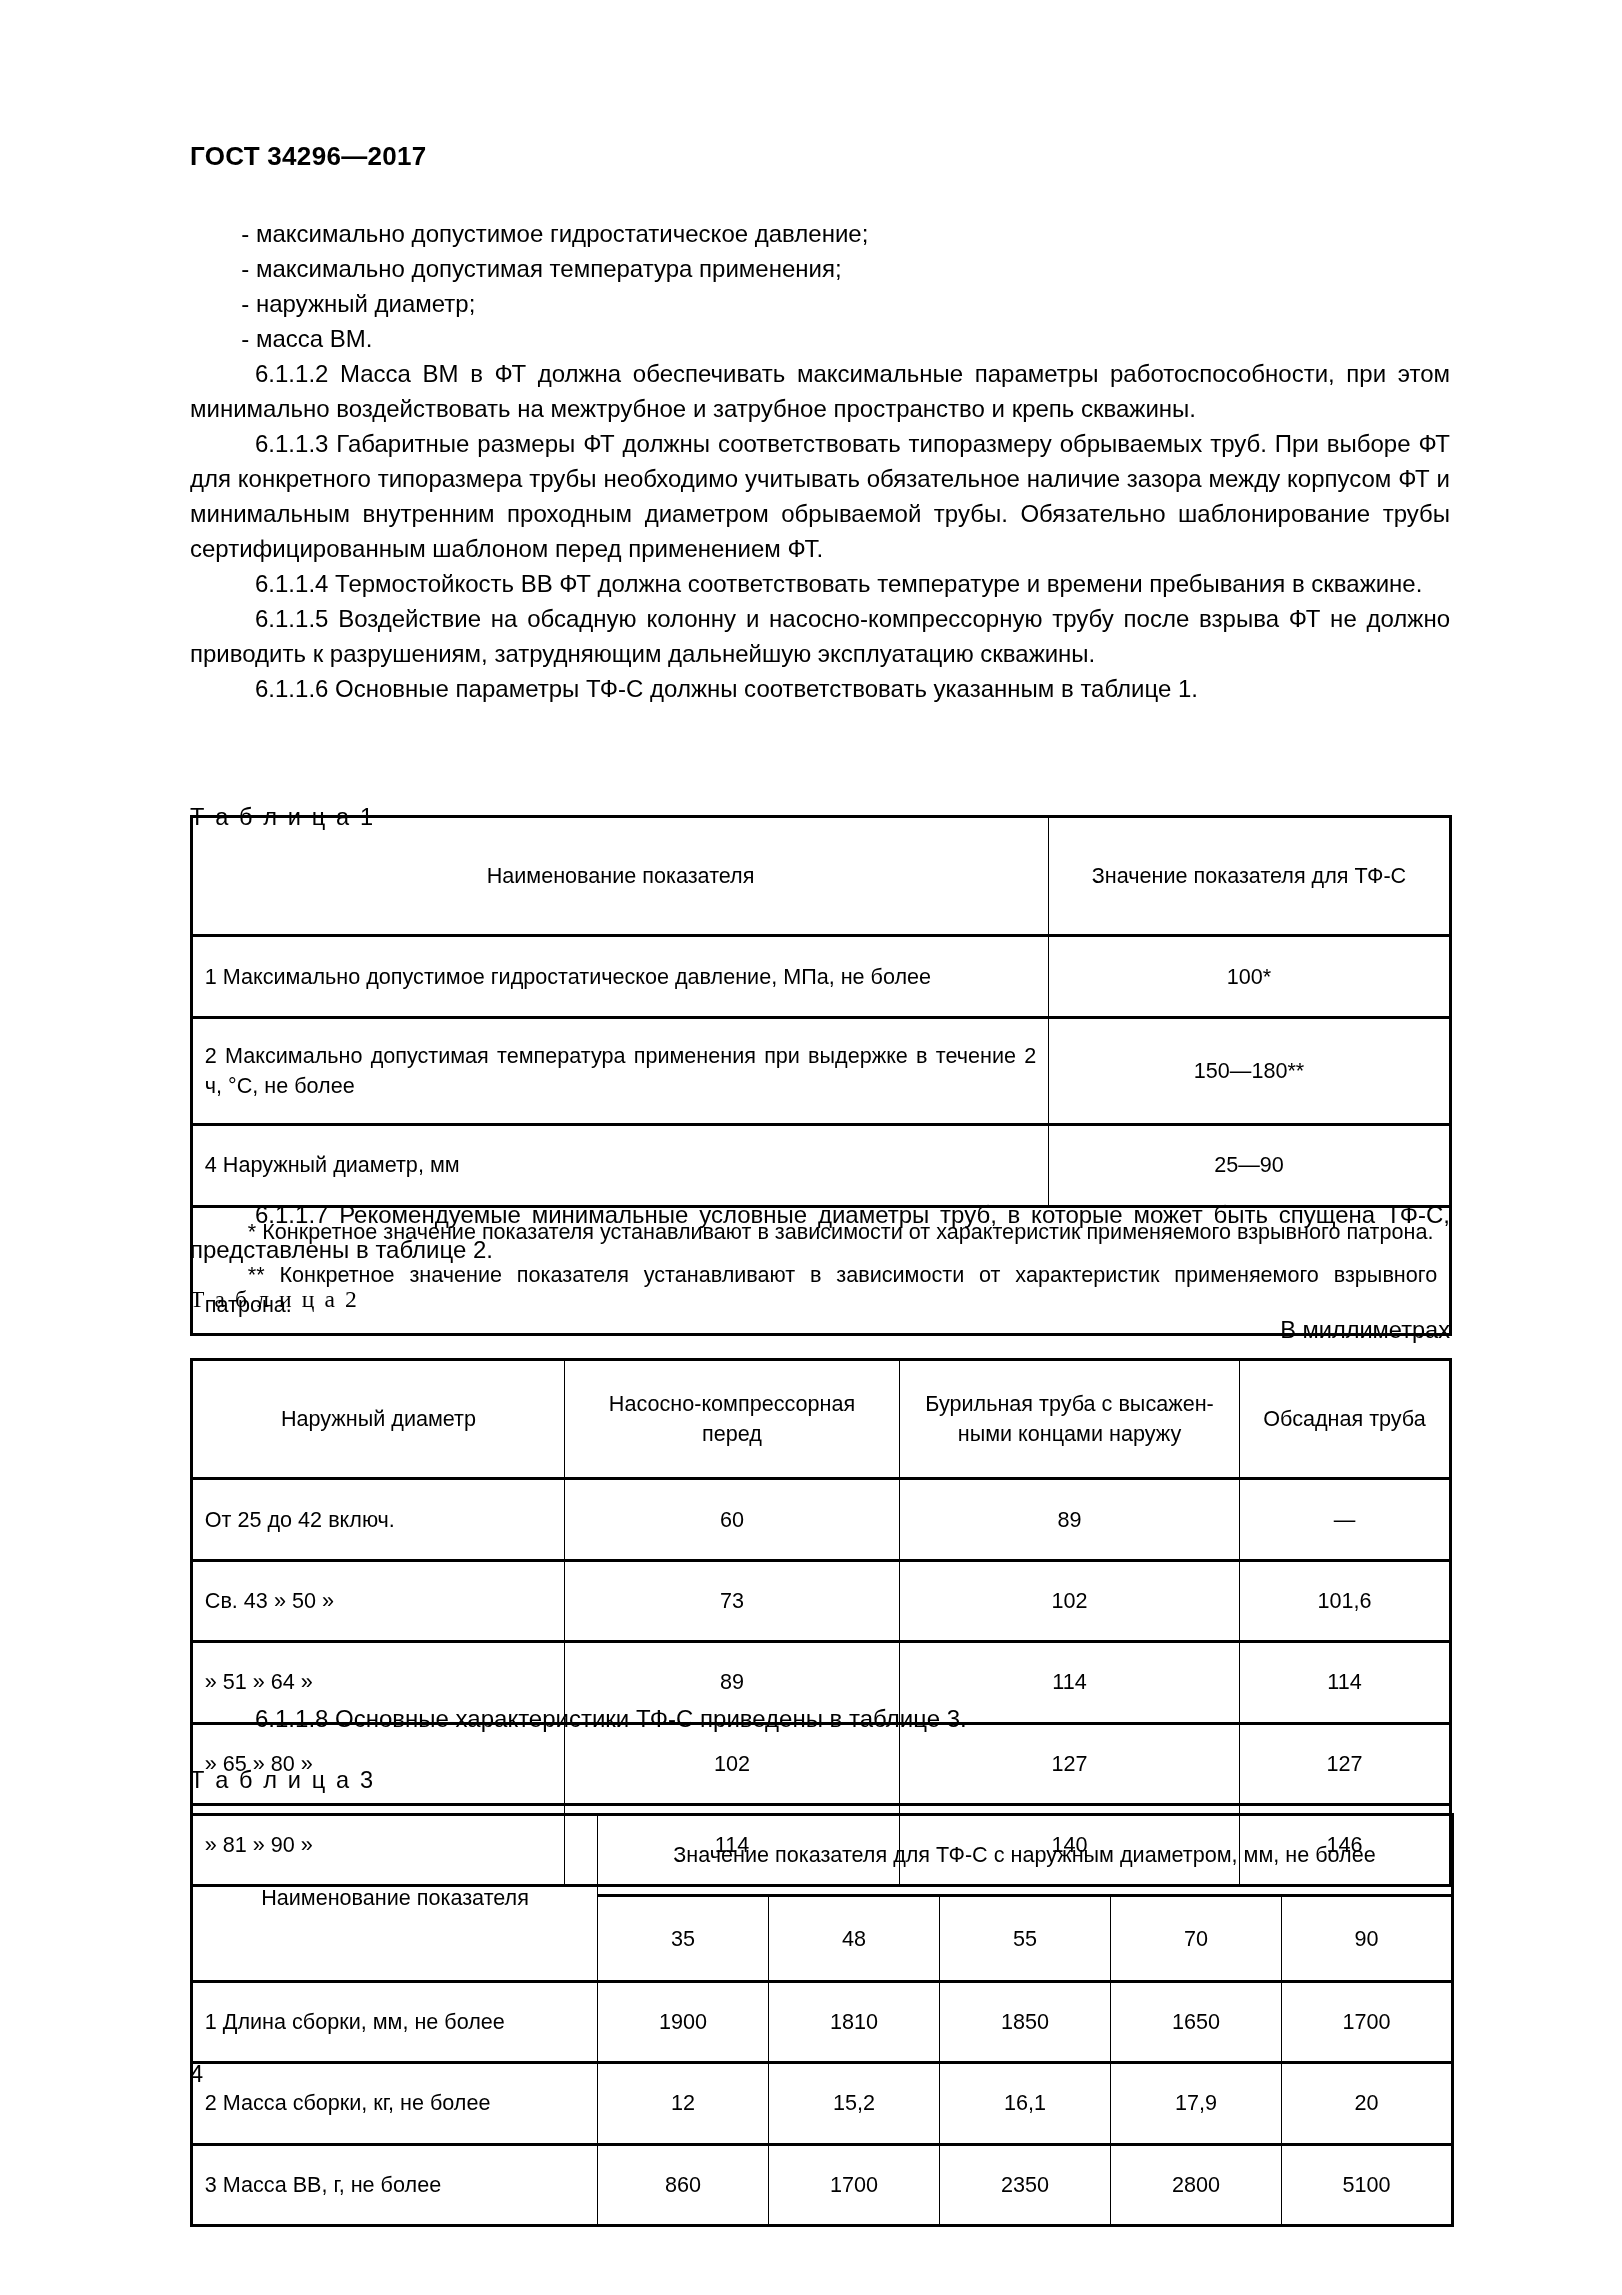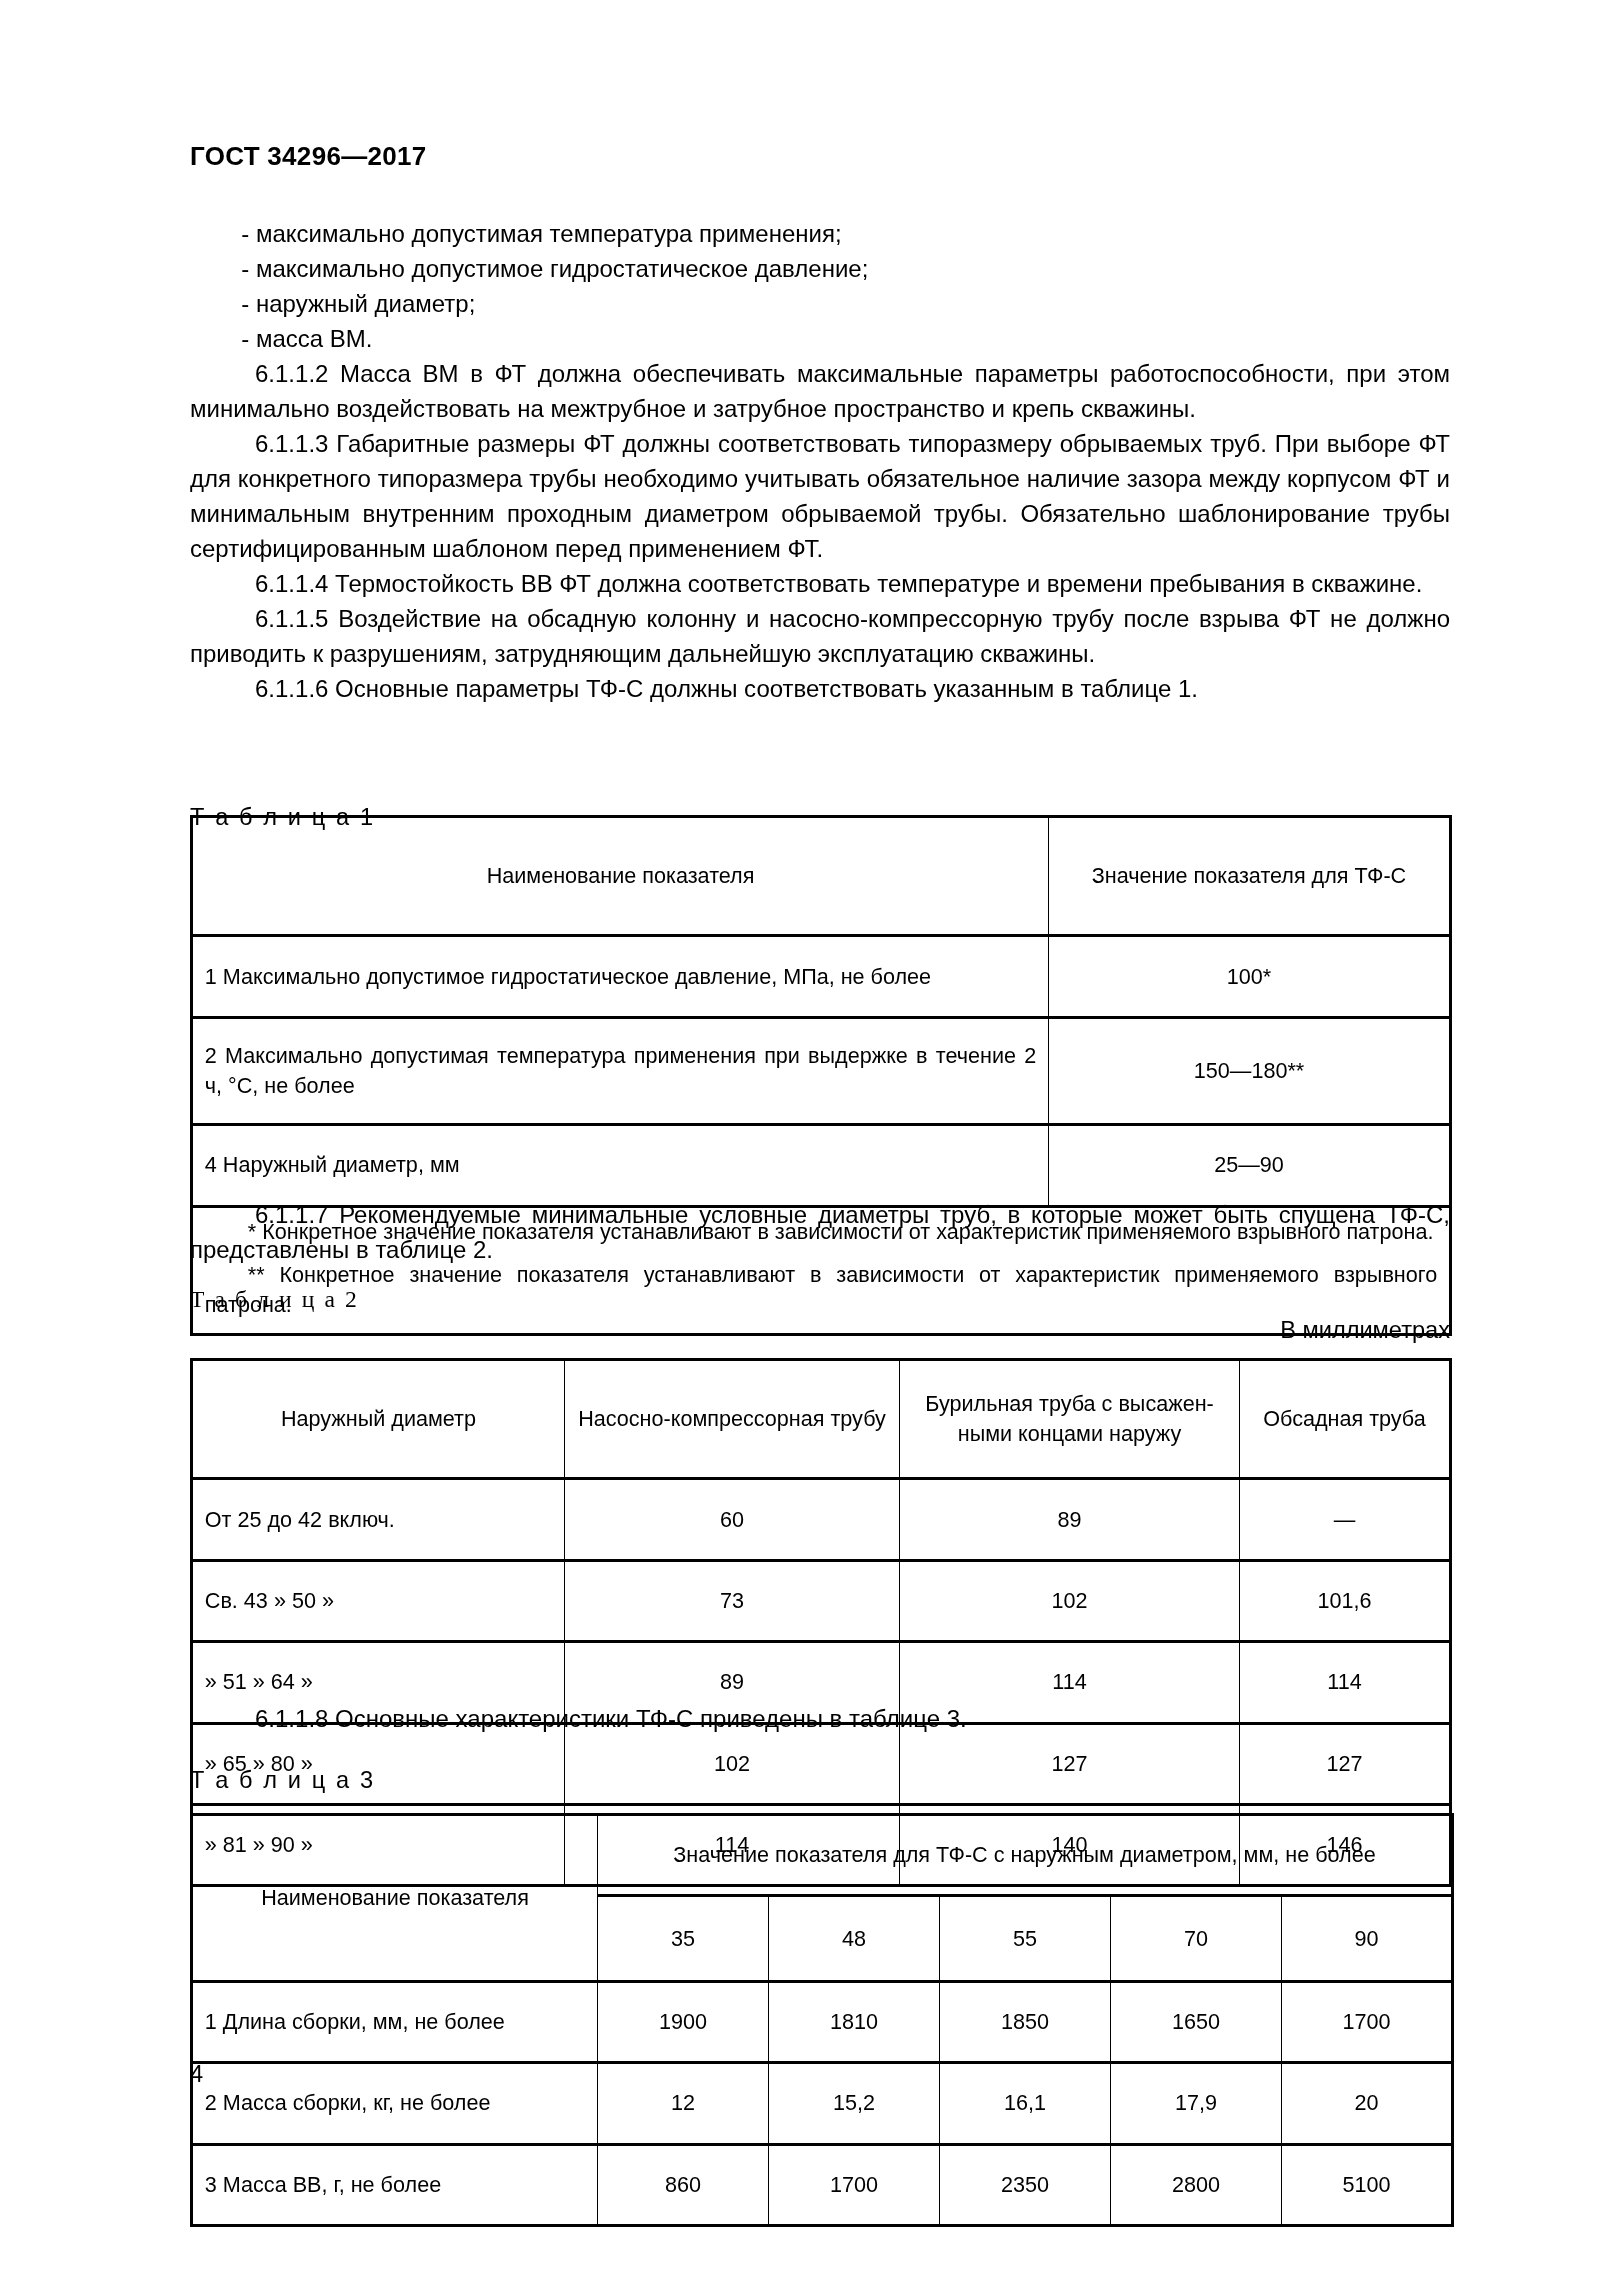--- a/index.html
+++ b/index.html
@@ -117,22 +117,22 @@
 </style>
 </head>
 <body>
 
 <div class="page">
 
   <div class="header">ГОСТ 34296—2017</div>
 
   <div class="body-col">
 
+    <div class="dash-item">- максимально допустимое гидростатическое давление;</div>
     <div class="dash-item">- максимально допустимая температура применения;</div>
-    <div class="dash-item">- максимально допустимое гидростатическое давление;</div>
     <div class="dash-item">- наружный диаметр;</div>
     <div class="dash-item">- масса ВМ.</div>
 
     <p class="para">6.1.1.2 Масса ВМ в ФТ должна обеспечивать максимальные параметры работоспособности, при этом минимально воздействовать на межтрубное и затрубное пространство и крепь скважины.</p>
     <p class="para">6.1.1.3 Габаритные размеры ФТ должны соответствовать типоразмеру обрываемых труб. При выборе ФТ для конкретного типоразмера трубы необходимо учитывать обязательное наличие зазора между корпусом ФТ и минимальным внутренним проходным диаметром обрываемой трубы. Обязательно шаблонирование трубы сертифицированным шаблоном перед применением ФТ.</p>
     <p class="para">6.1.1.4 Термостойкость ВВ ФТ должна соответствовать температуре и времени пребывания в скважине.</p>
     <p class="para">6.1.1.5 Воздействие на обсадную колонну и насосно-компрессорную трубу после взрыва ФТ не должно приводить к разрушениям, затрудняющим дальнейшую эксплуатацию скважины.</p>
     <p class="para">6.1.1.6 Основные параметры ТФ-С должны соответствовать указанным в таблице 1.</p>
   </div>
 
@@ -188,21 +188,21 @@
     <table class="gost">
       <colgroup>
         <col style="width:373px">
           <col style="width:335px">
         <col style="width:340px">
           <col style="width:211px">
       </colgroup>
       <tbody>
         <tr>
           <th class="outer-top outer-left hdr-sep c-center hdr-tall">Наружный диаметр</th>
-          <th class="outer-top hdr-sep c-center hdr-tall">Насосно-компрессорная трубу</th>
+          <th class="outer-top hdr-sep c-center hdr-tall">Насосно-компрессорная перед</th>
           <th class="outer-top hdr-sep c-center hdr-tall">Бурильная труба с высажен- ными концами наружу</th>
           <th class="outer-top outer-right hdr-sep c-center hdr-tall">Обсадная труба</th>
         </tr>
 
         <tr>
           <td class="outer-left c-left pad-left tall">От  25 до 42 включ.</td>
           <td class="c-center tall">60</td>
           <td class="c-center tall">89</td>
           <td class="outer-right c-center tall">—</td>
         </tr>

